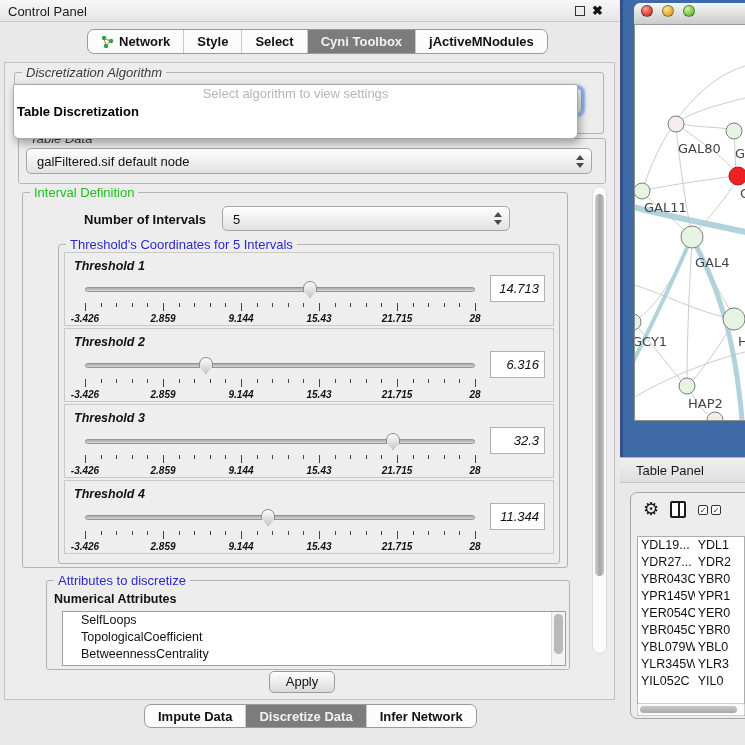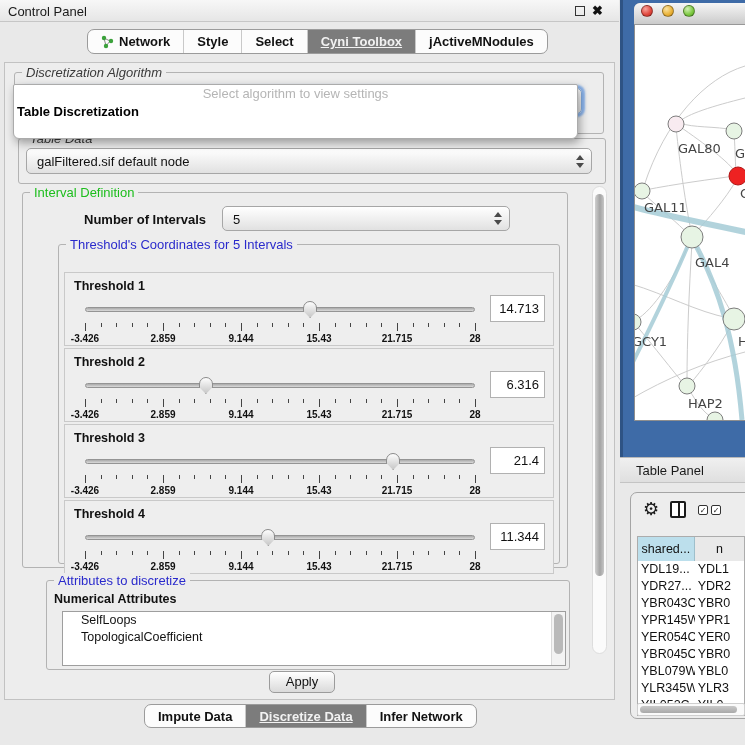--- a/index.html
+++ b/index.html
@@ -11,21 +11,21 @@
     background:linear-gradient(#F7F7F7,#E6E6E6); border-bottom:1px solid #C6C6C6; }
   .cp-title { position:absolute; left:8px; top:4px; font-size:13px; color:#1a1a1a; }
   .float-icon { position:absolute; left:575px; top:6px; width:10px; height:10px; border:1.5px solid #333; background:transparent; }
   .close-icon { position:absolute; left:592px; top:3px; font-size:13px; font-weight:bold; color:#111; }
 
   
   .seg-group { position:absolute; display:flex; background:#FCFCFC; border:1px solid #9B9B9B;
     border-radius:7px; overflow:hidden; font-size:13px; font-weight:bold; color:#111; height:25px; }
   .seg { display:flex; align-items:center; gap:5px; padding:0 13px; border-left:1px solid #C9C9C9; background:transparent; cursor:default; white-space:nowrap; }
   .seg:first-child { border-left:none; }
-  .seg.selected { background:#7C7C7C; color:#F2F2F2;text-decoration:underline; }
+  .seg.selected { background:#7C7C7C; color:#F2F2F2; }
   .top-tabs { left:87px; top:29px; }
   .bottom-tabs { left:144px; top:704px; height:24px; }
 
   
   .cp-body { position:absolute; left:4px; top:62px; width:611px; height:638px; background:#EDEDED; border:1px solid #C2C2C2; }
 
   
   .grp { position:absolute; border:1px solid #B3B3B3; border-radius:3px; }
   .grp-title { position:absolute; top:-8px; left:7px; background:#EDEDED; padding:0 4px; font-size:13px; }
   .t-gray { color:#3a3a3a;font-style:italic; }
@@ -49,21 +49,21 @@
   .popup-item.bold { font-weight:bold; }
 
   
   .v-scroll { position:absolute; left:592px; top:186px; width:15px; height:468px; background:#FBFBFB; border:1px solid #DDDDDD; border-radius:8px; }
   .v-thumb { position:absolute; left:2px; top:7px; width:9px; height:382px; border-radius:6px; background:linear-gradient(to right,#CFCFCF,#A4A4A4 55%,#C6C6C6); }
 
   
   .blabel { position:absolute; font-weight:bold; font-size:13px; color:#111; }
 
   
-  #threshold-rows { position:absolute; left:64px; top:272px; width:490px; }
+  #threshold-rows { position:absolute; left:64px; top:252px; width:490px;font-style:italic; }
   .th-row { position:relative; width:490px; height:74px; background:#EEEEEE; border:1px solid #C9C9C9; margin-bottom:2px; }
   .th-label { position:absolute; left:9px; top:6px; font-weight:bold; font-size:12.5px; color:#111; }
   .slider { position:absolute; left:20px; top:26px; width:390px; height:46px; }
   .track { position:absolute; left:0; right:0; top:8px; height:5px; border-radius:3px;
     background:linear-gradient(#A9A9A9,#DADADA); border:1px solid #949494; }
   .thumb { position:absolute; top:2px; width:14px; height:17px;
     background:linear-gradient(#FDFDFD,#C8C8C8); border:1px solid #8A8A8A;
     border-radius:7px 7px 2px 2px;
     clip-path:polygon(0 0,100% 0,100% 58%,50% 100%,0 58%); }
   .ticks { position:absolute; left:0; right:0; top:24px; height:9px; }
@@ -328,21 +328,21 @@
           </div>
           <div class="scale">
             <span style="left: 0%;">-3.426</span>
             <span style="left: 20%;">2.859</span>
             <span style="left: 40%;">9.144</span>
             <span style="left: 60%;">15.43</span>
             <span style="left: 80%;">21.715</span>
             <span style="left: 100%;">28</span>
           </div>
         </div>
-        <div class="th-val">21.4</div>
+        <div class="th-val">32.3</div>
       </div>
       <div class="th-row">
         <div class="th-label">Threshold 4</div>
         <div class="slider">
           <div class="track"></div>
           <div class="thumb" style="left: calc(47% - 7px);"></div>
           <div class="ticks">
             <div class="tick major" style="left: 0%;"></div>
             <div class="tick minor" style="left: 4%;"></div>
             <div class="tick minor" style="left: 8%;"></div>
@@ -384,20 +384,21 @@
     </div>
 
   <div class="grp" style="left:46px;top:580px;width:524px;height:90px;">
     <span class="grp-title t-blue">Attributes to discretize</span>
   </div>
   <span class="blabel" style="left:54px;top:592px;font-size:12.5px;">Numerical Attributes</span>
   <div class="attr-list">
     <div id="attr-items">
         <div class="attr-item">SelfLoops</div>
         <div class="attr-item">TopologicalCoefficient</div>
+        <div class="attr-item">BetweennessCentrality</div>
       </div>
     <div class="list-scroll">
         <div class="list-thumb"></div>
       </div>
   </div>
 
   <div class="apply-btn">Apply</div>
 
   <div class="seg-group bottom-tabs">
     <div class="seg">
@@ -462,24 +463,20 @@
   <div class="tp-bar">
     <span class="tp-title">Table Panel</span>
   </div>
   <div class="tp-window"></div>
   <span class="gear-icon">⚙</span>
   <span class="split-icon"></span>
   <span class="cbx" style="left:698px;">✓</span>
   <span class="cbx" style="left:711px;">✓</span>
 
   <div class="tbl">
-    <div class="tbl-head">
-      <div class="hc1">shared...</div>
-      <div class="hc2">n</div>
-    </div>
     <div id="tbl-body">
         <div class="tbl-row">
           <div class="c1">YDL19...</div>
           <div class="c2">YDL1</div>
         </div>
         <div class="tbl-row">
           <div class="c1">YDR27...</div>
           <div class="c2">YDR2</div>
         </div>
         <div class="tbl-row">

